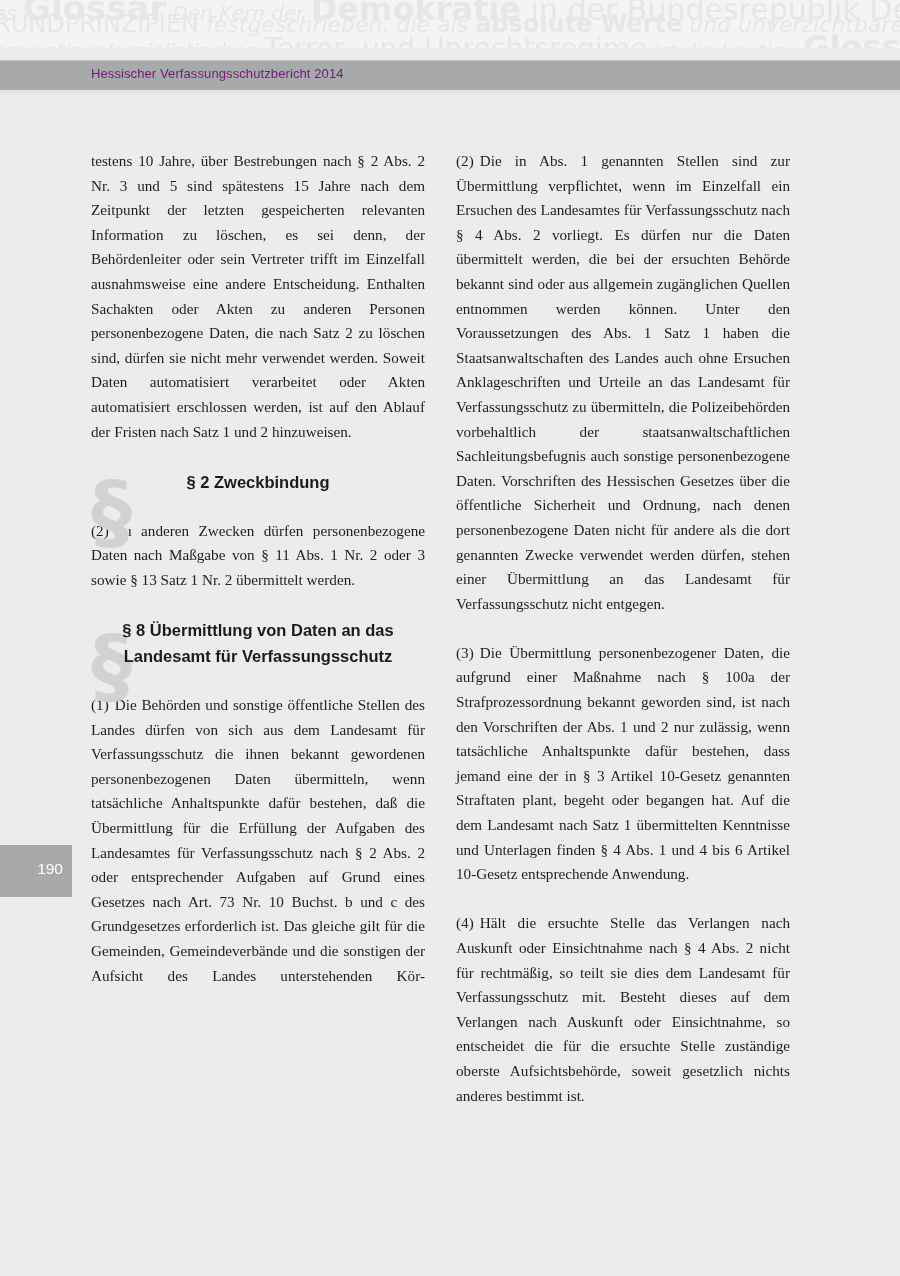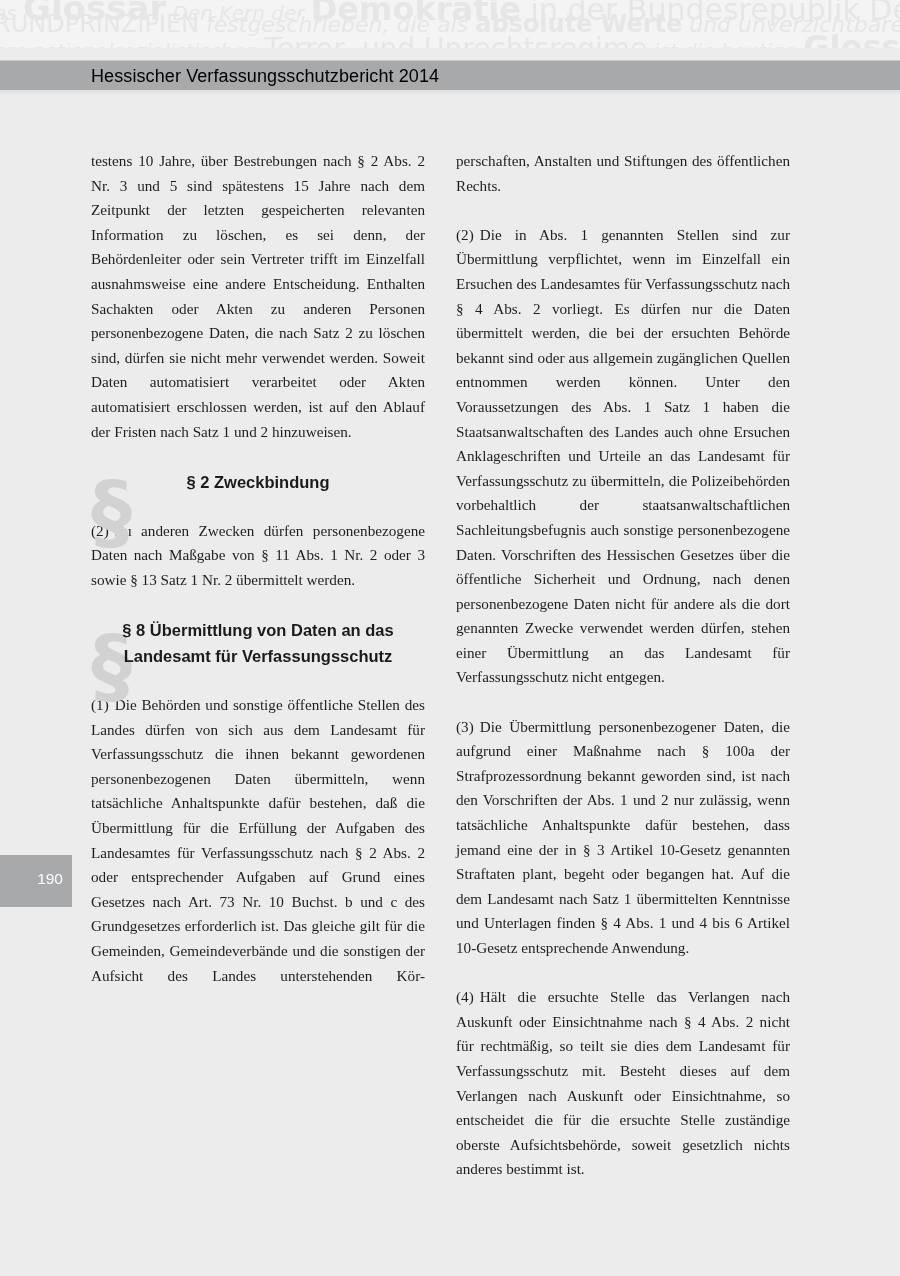--- a/index.html
+++ b/index.html
@@ -21,22 +21,22 @@
   .wm-line .it { font-style: italic; font-size: 20px; font-weight: normal; }
   .wm-line .b { font-weight: bold; font-size: 28px; }
   .wm-line .l { font-size: 26px; }
   .header-bar {
     position: absolute; left: 0; top: 60px; width: 900px; height: 30px;
     background: #a8a9ab;
     border-top: 1px solid #c8c8c8;
   }
   .header-title {
     position: absolute; left: 91px; top: 5px;
-    font-family: "Liberation Sans", sans-serif; font-size: 18px;
-    color: #000000; letter-spacing: 0.1px;
+    font-family: "Liberation Sans", sans-serif; font-size: 13px;
+    color: #701a75; letter-spacing: 0.1px;
   }
   .header-shadow {
     position: absolute; left: 0; top: 90px; width: 900px; height: 6px;
     background: linear-gradient(#e0e0e0, #ececec);
   }
   .col {
     position: absolute; width: 334px;
     font-size: 15.2px; line-height: 24.6px; text-align: justify;
     hyphens: manual;
   }
@@ -52,21 +52,20 @@
   }
   .section .para-glyph {
     position: absolute; left: 0px; top: -2px;
     font-family: "DejaVu Sans", sans-serif; font-weight: bold;
     font-size: 82px; line-height: 90px; color: #d2d2d2; z-index: 0;
   }
   .section span.t { position: relative; z-index: 1; }
   .page-tab {
     position: absolute; left: 0; top: 845px; width: 72px; height: 52px;
     background: #a8a9ab;
-    margin-top: 10px;
   }
   .page-num {
     position: absolute; right: 9px; top: 15px;
     font-family: "Liberation Sans", sans-serif; font-size: 15.5px;
     color: #ffffff;
   }
   .last { text-align-last: left; }
 </style>
 </head>
 <body>
@@ -105,17 +104,16 @@
   <div class="section" style="margin-top:8px;">
     <span class="para-glyph" style="top:4px;">§</span>
     <span class="t">§ 8 Übermittlung von Daten an das</span><br>
     <span class="t">Landesamt für Verfassungsschutz</span>
   </div>
 
   <p class="last" style="text-align-last: justify;"><span class="num">(1)</span><span>Die Behörden und sonstige öffentliche Stellen des Landes dürfen von sich aus dem Landesamt für Verfassungsschutz die ihnen bekannt gewordenen personenbezogenen Daten übermitteln, wenn tatsächliche Anhaltspunkte dafür bestehen, daß die Übermittlung für die Erfüllung der Aufgaben des Landesamtes für Verfassungsschutz nach § 2 Abs. 2 oder entsprechender Aufgaben auf Grund eines Gesetzes nach Art. 73 Nr. 10 Buchst. b und c des Grundgesetzes erforderlich ist. Das gleiche gilt für die Gemeinden, Gemeindeverbände und die sonstigen der Aufsicht des Landes unterstehenden Kör-</span></p>
 </div>
 
 <div class="col right">
-  <p>perschaften, Anstalten und Stiftungen des öffentlichen Rechts.</p>
   <p><span class="num">(2)</span><span>Die in Abs. 1 genannten Stellen sind zur Übermittlung verpflichtet, wenn im Einzelfall ein Ersuchen des Landesamtes für Verfassungsschutz nach § 4 Abs. 2 vorliegt. Es dürfen nur die Daten übermittelt werden, die bei der ersuchten Behörde bekannt sind oder aus allgemein zugänglichen Quellen entnommen werden können. Unter den Voraussetzungen des Abs. 1 Satz 1 haben die Staatsanwaltschaften des Landes auch ohne Ersuchen Anklageschriften und Urteile an das Landesamt für Verfassungsschutz zu übermitteln, die Polizeibehörden vorbehaltlich der staatsanwaltschaftlichen Sachleitungsbefugnis auch sonstige personenbezogene Daten. Vorschriften des Hessischen Gesetzes über die öffentliche Sicherheit und Ordnung, nach denen personenbezogene Daten nicht für andere als die dort genannten Zwecke verwendet werden dürfen, stehen einer Übermittlung an das Landesamt für Verfassungsschutz nicht entgegen.</span></p>
   <p><span class="num">(3)</span><span>Die Übermittlung personenbezogener Daten, die aufgrund einer Maßnahme nach § 100a der Strafprozessordnung bekannt geworden sind, ist nach den Vorschriften der Abs. 1 und 2 nur zulässig, wenn tatsächliche Anhaltspunkte dafür bestehen, dass jemand eine der in § 3 Artikel 10-Gesetz genannten Straftaten plant, begeht oder begangen hat. Auf die dem Landesamt nach Satz 1 übermittelten Kenntnisse und Unterlagen finden § 4 Abs. 1 und 4 bis 6 Artikel 10-Gesetz entsprechende Anwendung.</span></p>
   <p><span class="num">(4)</span><span>Hält die ersuchte Stelle das Verlangen nach Auskunft oder Einsichtnahme nach § 4 Abs. 2 nicht für rechtmäßig, so teilt sie dies dem Landesamt für Verfassungsschutz mit. Besteht dieses auf dem Verlangen nach Auskunft oder Einsichtnahme, so entscheidet die für die ersuchte Stelle zuständige oberste Aufsichtsbehörde, soweit gesetzlich nichts anderes bestimmt ist.</span></p>
 </div>
 
 </body></html>

